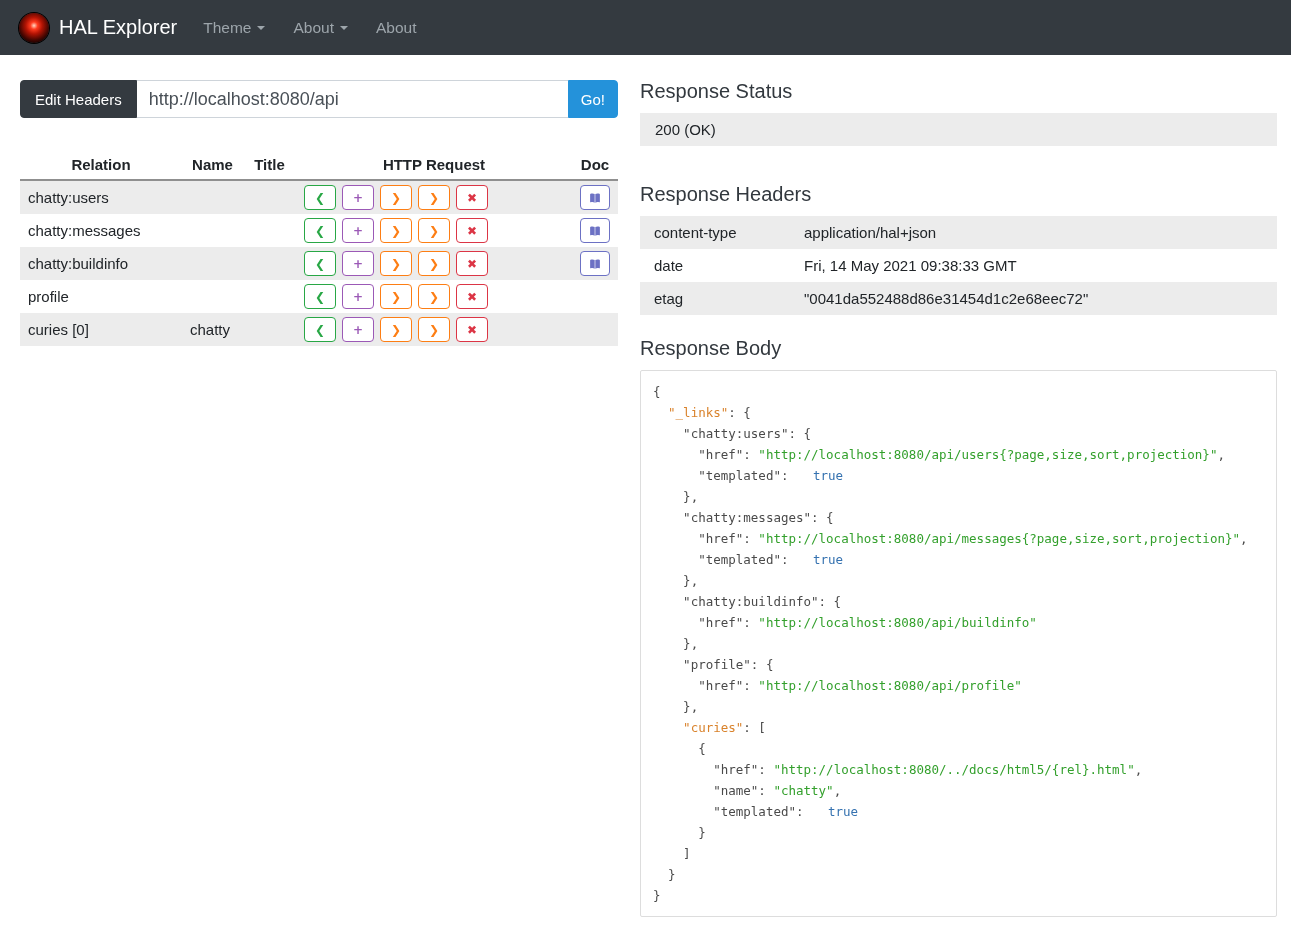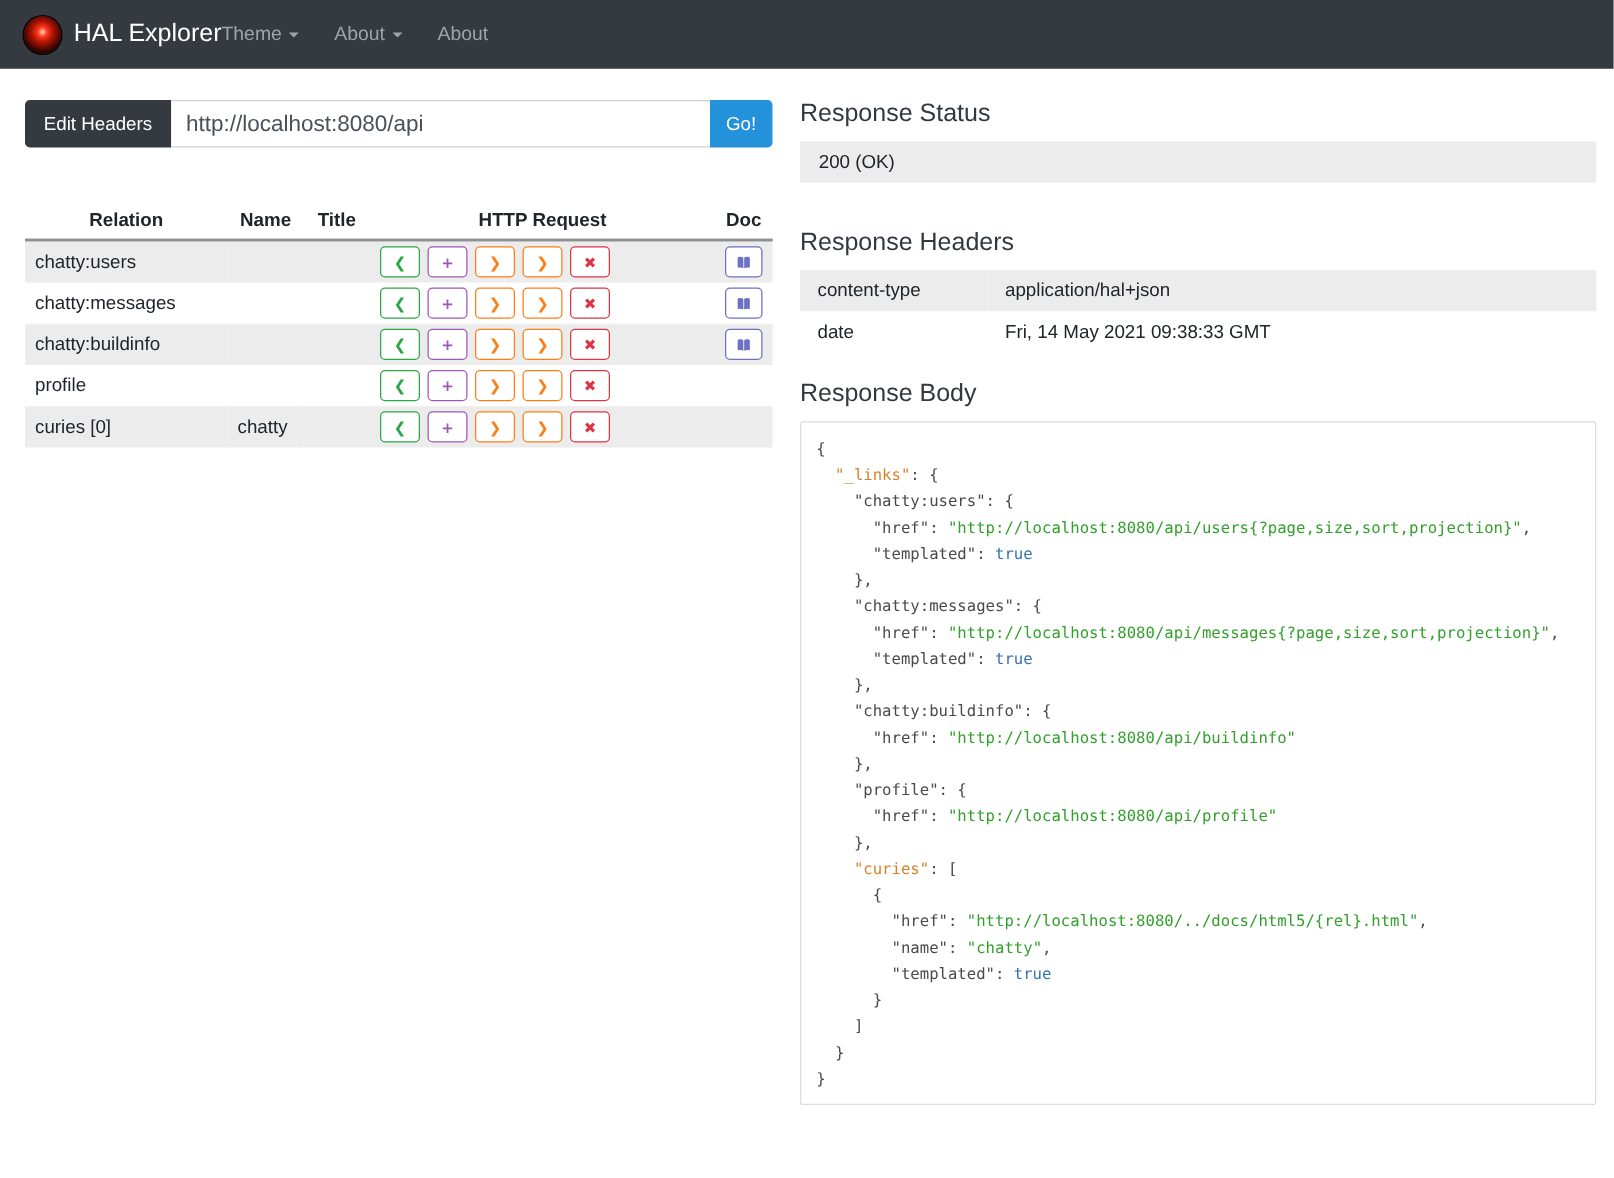--- a/index.html
+++ b/index.html
@@ -30,21 +30,21 @@
     text-decoration: none;
     white-space: nowrap;
   }
   .hal-logo {
     width: 30px; height: 30px; border-radius: 50%;
     background: radial-gradient(circle at 50% 42%,
       #ffd9c4 0%, #ff3b1f 16%, #b31404 36%, #420601 64%, #000 85%);
     box-shadow: 0 0 0 1px #000;
     flex: 0 0 auto;
   }
-  .nav-items { display: flex; gap: 28px; }
+  .nav-items { display: flex; margin-left: 26px; gap: 28px; }
   .nav-link {
     color: var(--nav-link);
     text-decoration: none;
     font-size: 15.5px;
     display: inline-flex;
     align-items: center;
   }
   .caret {
     display: inline-block; margin-left: 6px;
     border-top: 4px solid; border-right: 4px solid transparent; border-left: 4px solid transparent;
@@ -53,21 +53,21 @@
   
   .container {
     display: grid;
     grid-template-columns: 598px 1fr;
     gap: 22px;
     padding: 25px 14px 20px 20px;
     align-items: start;
   }
 
   
-  .toolbar { display: flex; height: 38px; margin-bottom: 44px; }
+  .toolbar { display: flex; height: 38px; margin-bottom: 32px; }
   .btn-edit-headers {
     background: var(--dark-button); color: #fff;
     border: 1px solid var(--dark-button);
     border-radius: 4px 0 0 4px;
     padding: 0 14px; font-size: 15px; font-family: inherit; cursor: pointer;
     white-space: nowrap;
   }
   .url-input {
     flex: 1; min-width: 0;
     border: 1px solid #ced4da; border-left: 0; border-right: 0;
@@ -141,21 +141,21 @@
     font-family: "DejaVu Sans Mono", monospace;
     font-size: 12.5px;
     line-height: 21px;
     color: var(--code-plain);
     overflow-x: auto;
     white-space: pre;
   }
   .tok-p { color: var(--code-plain); }
   .tok-k { color: var(--code-key); }
   .tok-s { color: var(--code-string); }
-  .tok-b { color: var(--code-bool); }
+  .tok-b { color: var(--code-bool); margin-left: 17px; }
 </style>
 </head>
 <body>
 
 <nav class="navbar">
   <a class="brand" href="#">
     <span class="hal-logo"></span>
     <span>HAL Explorer</span>
   </a>
   <div class="nav-items">
@@ -250,20 +250,24 @@
     <table class="headers-table">
       <tbody>
           <tr>
             <td>content-type</td>
             <td>application/hal+json</td>
           </tr>
           <tr>
             <td>date</td>
             <td>Fri, 14 May 2021 09:38:33 GMT</td>
           </tr>
+          <tr>
+            <td>etag</td>
+            <td>"0041da552488d86e31454d1c2e68eec72"</td>
+          </tr>
         </tbody>
     </table>
 
     <h2 class="section-heading">Response Body</h2>
     <pre class="code-box"><code><span class="tok-p">{</span>
 <span class="tok-k">  "_links"</span><span class="tok-p">: {</span>
 <span class="tok-p">    "chatty:users": {</span>
 <span class="tok-p">      "href": </span><span class="tok-s">"http://localhost:8080/api/users{?page,size,sort,projection}"</span><span class="tok-p">,</span>
 <span class="tok-p">      "templated": </span><span class="tok-b">true</span>
 <span class="tok-p">    },</span>

